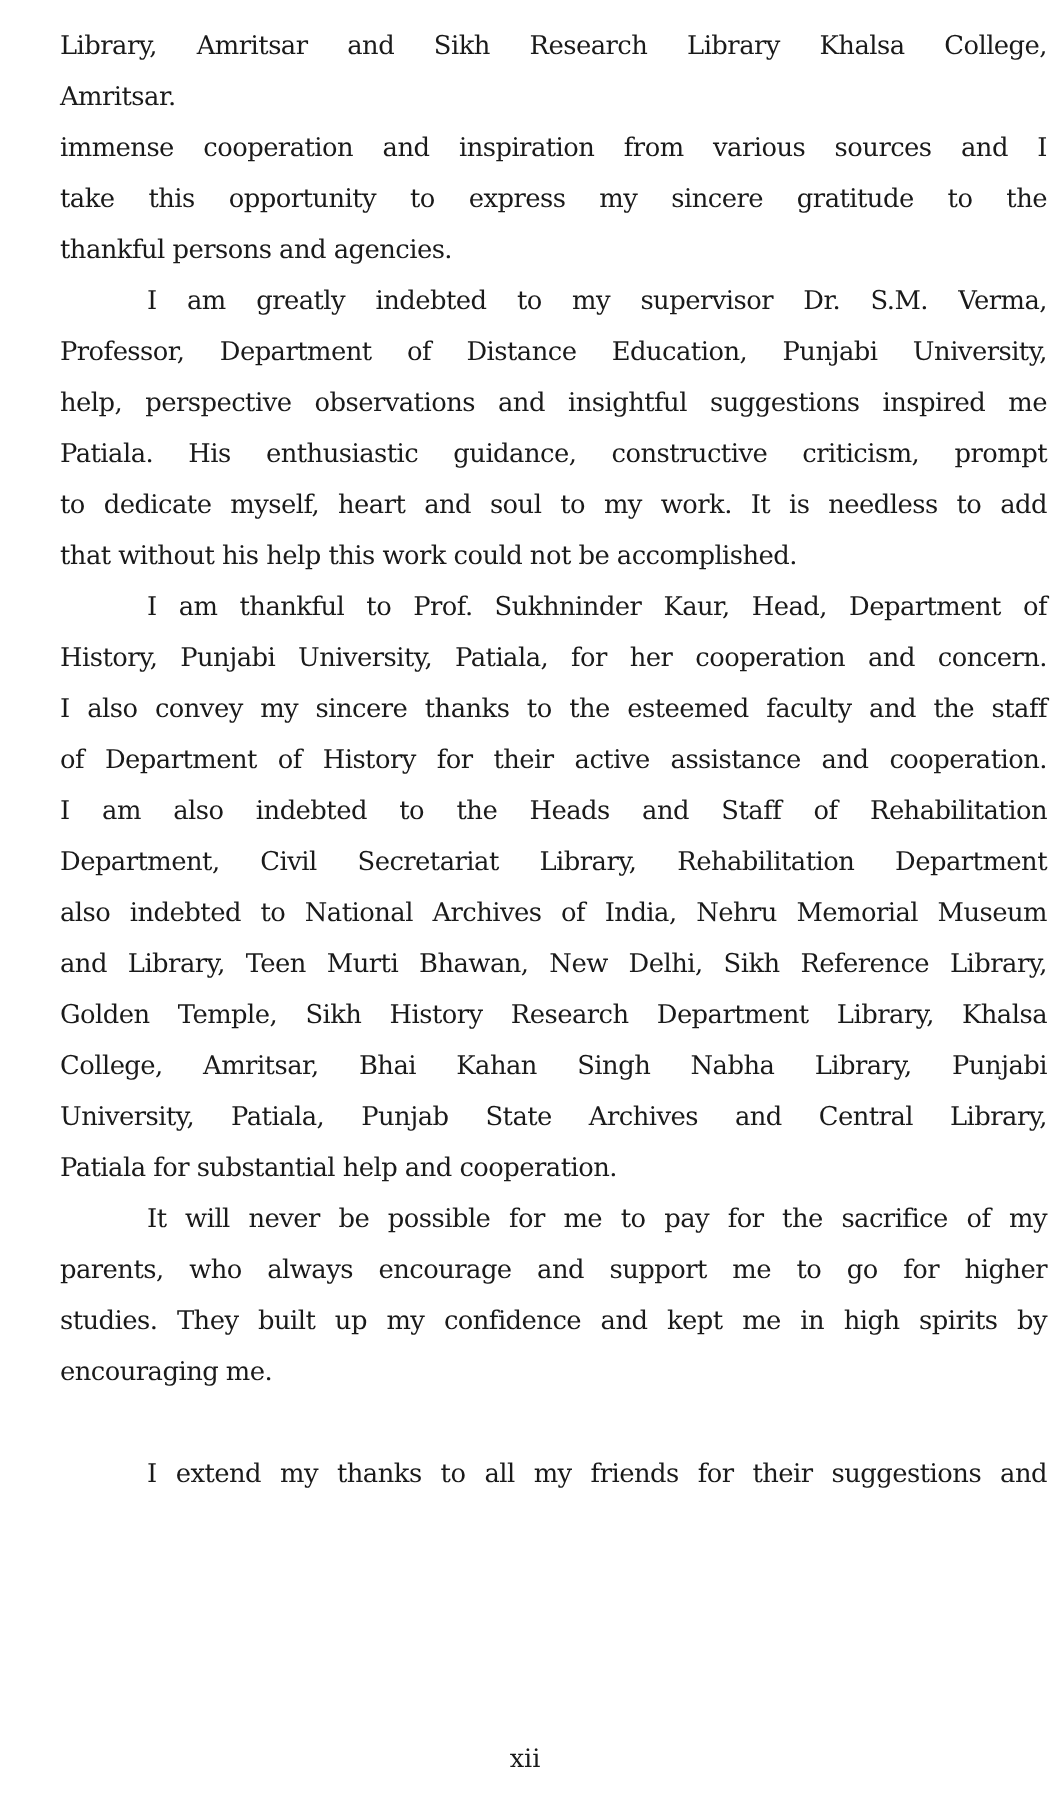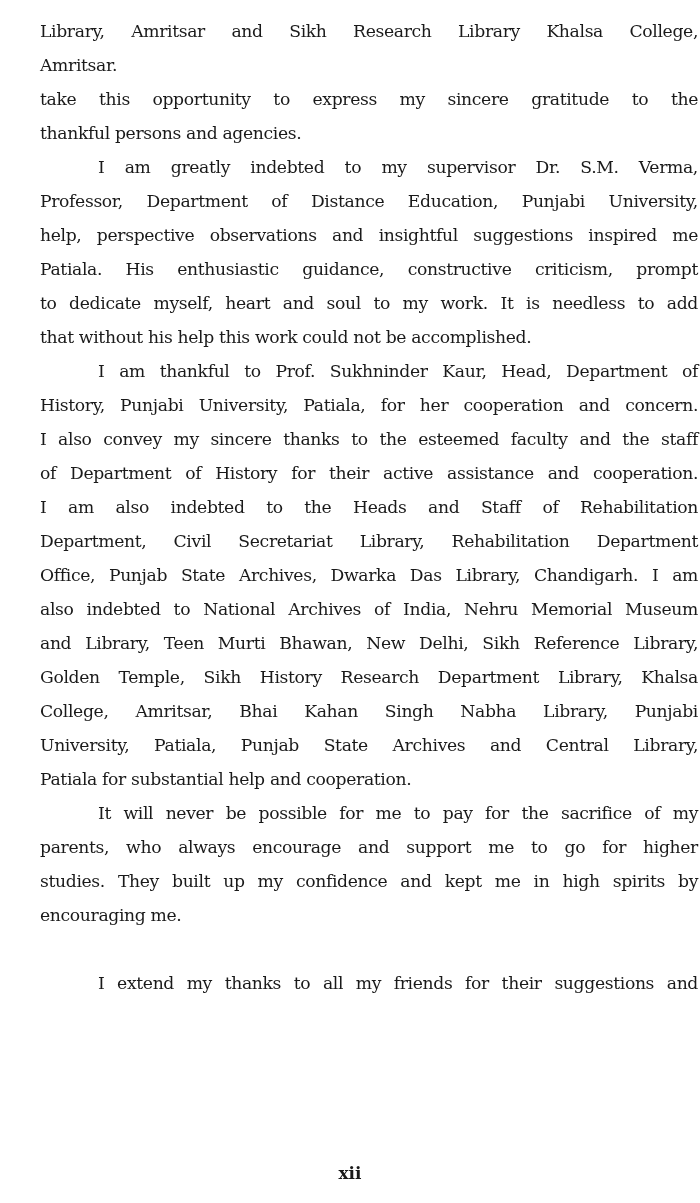--- a/index.html
+++ b/index.html
@@ -14,55 +14,55 @@
     height: 34px; line-height: 34px;
     white-space: nowrap; overflow: visible;
     text-align: justify; text-align-last: justify;
   }
   .line.last { text-align-last: left; }
   .line.indent { padding-left: 58px; }
   .gap { height: 34px; }
   .page-number {
     position: absolute; left: 0; width: 700px; top: 1163px;
     text-align: center; font-family: "DejaVu Serif", serif;
-    font-size: 17px; color: #1a1a1a; font-weight: bold;
+    font-size: 17px; color: #1a1a1a;
   }
 </style>
 </head>
 <body>
 
 <div class="page">
 
   <div>
     <div class="line">Library, Amritsar and Sikh Research Library Khalsa College,</div>
     <div class="line last">Amritsar.</div>
   </div>
 
   <div>
+    <div class="line">immense cooperation and inspiration from various sources and I</div>
     <div class="line">take this opportunity to express my sincere gratitude to the</div>
     <div class="line last">thankful persons and agencies.</div>
   </div>
 
   <div>
     <div class="line indent">I am greatly indebted to my supervisor Dr. S.M. Verma,</div>
     <div class="line">Professor, Department of Distance Education, Punjabi University,</div>
     <div class="line">help, perspective observations and insightful suggestions inspired me</div>
     <div class="line">Patiala. His enthusiastic guidance, constructive criticism, prompt</div>
     <div class="line">to dedicate myself, heart and soul to my work. It is needless to add</div>
     <div class="line last">that without his help this work could not be accomplished.</div>
   </div>
 
   <div>
     <div class="line indent">I am thankful to Prof. Sukhninder Kaur, Head, Department of</div>
     <div class="line">History, Punjabi University, Patiala, for her cooperation and concern.</div>
     <div class="line">I also convey my sincere thanks to the esteemed faculty and the staff</div>
     <div class="line">of Department of History for their active assistance and cooperation.</div>
     <div class="line">I am also indebted to the Heads and Staff of Rehabilitation</div>
     <div class="line">Department, Civil Secretariat Library, Rehabilitation Department</div>
-    <div class="line">Office, Punjab State Archives, Dwarka Das Library, Chandigarh. I am</div>
     <div class="line">also indebted to National Archives of India, Nehru Memorial Museum</div>
     <div class="line">and Library, Teen Murti Bhawan, New Delhi, Sikh Reference Library,</div>
     <div class="line">Golden Temple, Sikh History Research Department Library, Khalsa</div>
     <div class="line">College, Amritsar, Bhai Kahan Singh Nabha Library, Punjabi</div>
     <div class="line">University, Patiala, Punjab State Archives and Central Library,</div>
     <div class="line last">Patiala for substantial help and cooperation.</div>
   </div>
 
   <div>
     <div class="line indent">It will never be possible for me to pay for the sacrifice of my</div>

